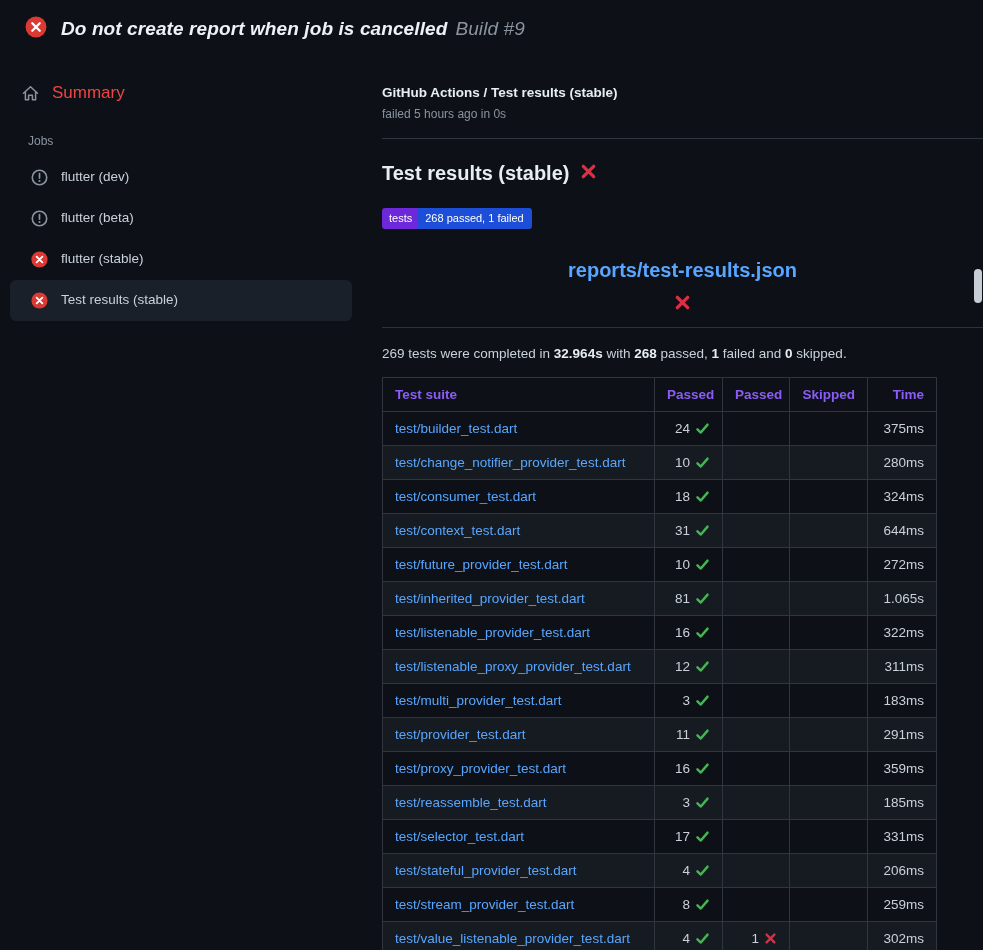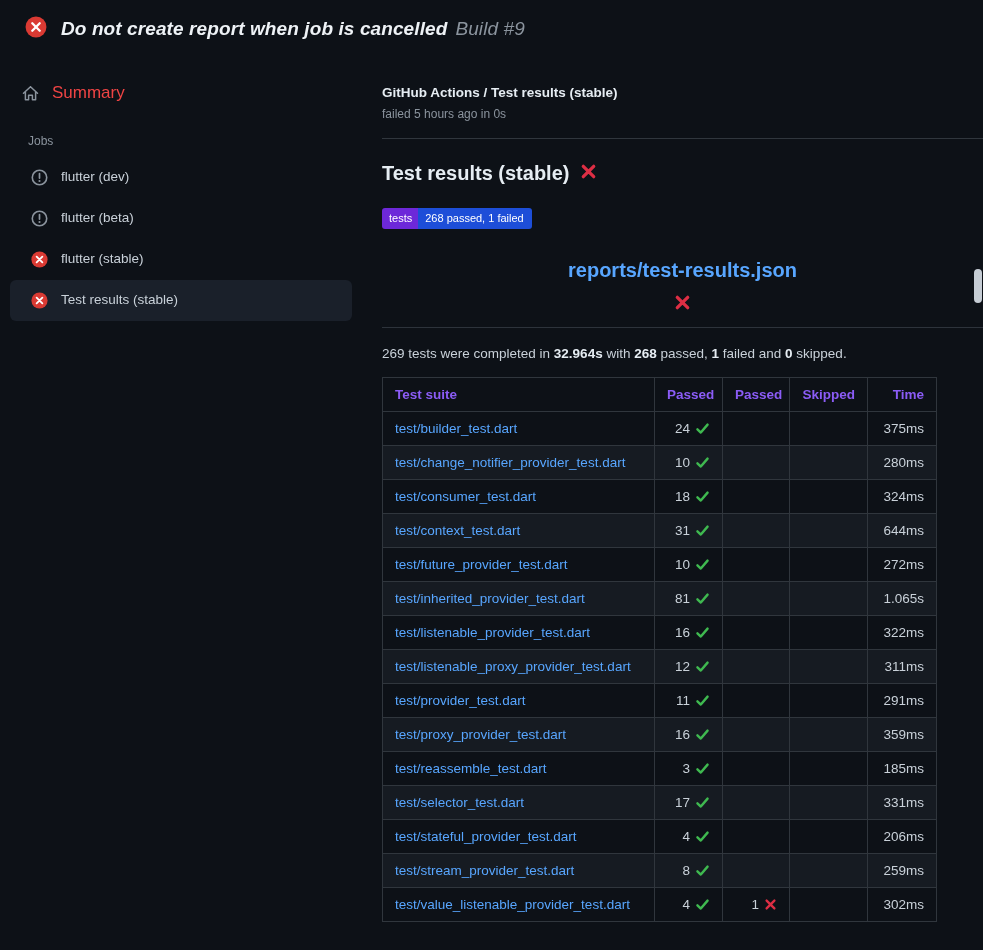--- a/index.html
+++ b/index.html
@@ -285,20 +285,32 @@
                 <span>12</span>
                 <svg width="15" height="15" viewBox="0 0 16 16">
                   <path d="M2.6 8.9 L6.2 12.3 L13.4 3.9" fill="none" stroke="#3fb950" stroke-width="2.6" stroke-linecap="round" stroke-linejoin="round"></path>
                 </svg>
               </span></td>
             <td class="num"></td>
             <td class="num"></td>
             <td class="num">311ms</td>
           </tr>
           <tr>
+            <td class="suite"><a>test/multi_provider_test.dart</a></td>
+            <td class="num"><span class="cell-flex">
+                <span>3</span>
+                <svg width="15" height="15" viewBox="0 0 16 16">
+                  <path d="M2.6 8.9 L6.2 12.3 L13.4 3.9" fill="none" stroke="#3fb950" stroke-width="2.6" stroke-linecap="round" stroke-linejoin="round"></path>
+                </svg>
+              </span></td>
+            <td class="num"></td>
+            <td class="num"></td>
+            <td class="num">183ms</td>
+          </tr>
+          <tr>
             <td class="suite"><a>test/provider_test.dart</a></td>
             <td class="num"><span class="cell-flex">
                 <span>11</span>
                 <svg width="15" height="15" viewBox="0 0 16 16">
                   <path d="M2.6 8.9 L6.2 12.3 L13.4 3.9" fill="none" stroke="#3fb950" stroke-width="2.6" stroke-linecap="round" stroke-linejoin="round"></path>
                 </svg>
               </span></td>
             <td class="num"></td>
             <td class="num"></td>
             <td class="num">291ms</td>

